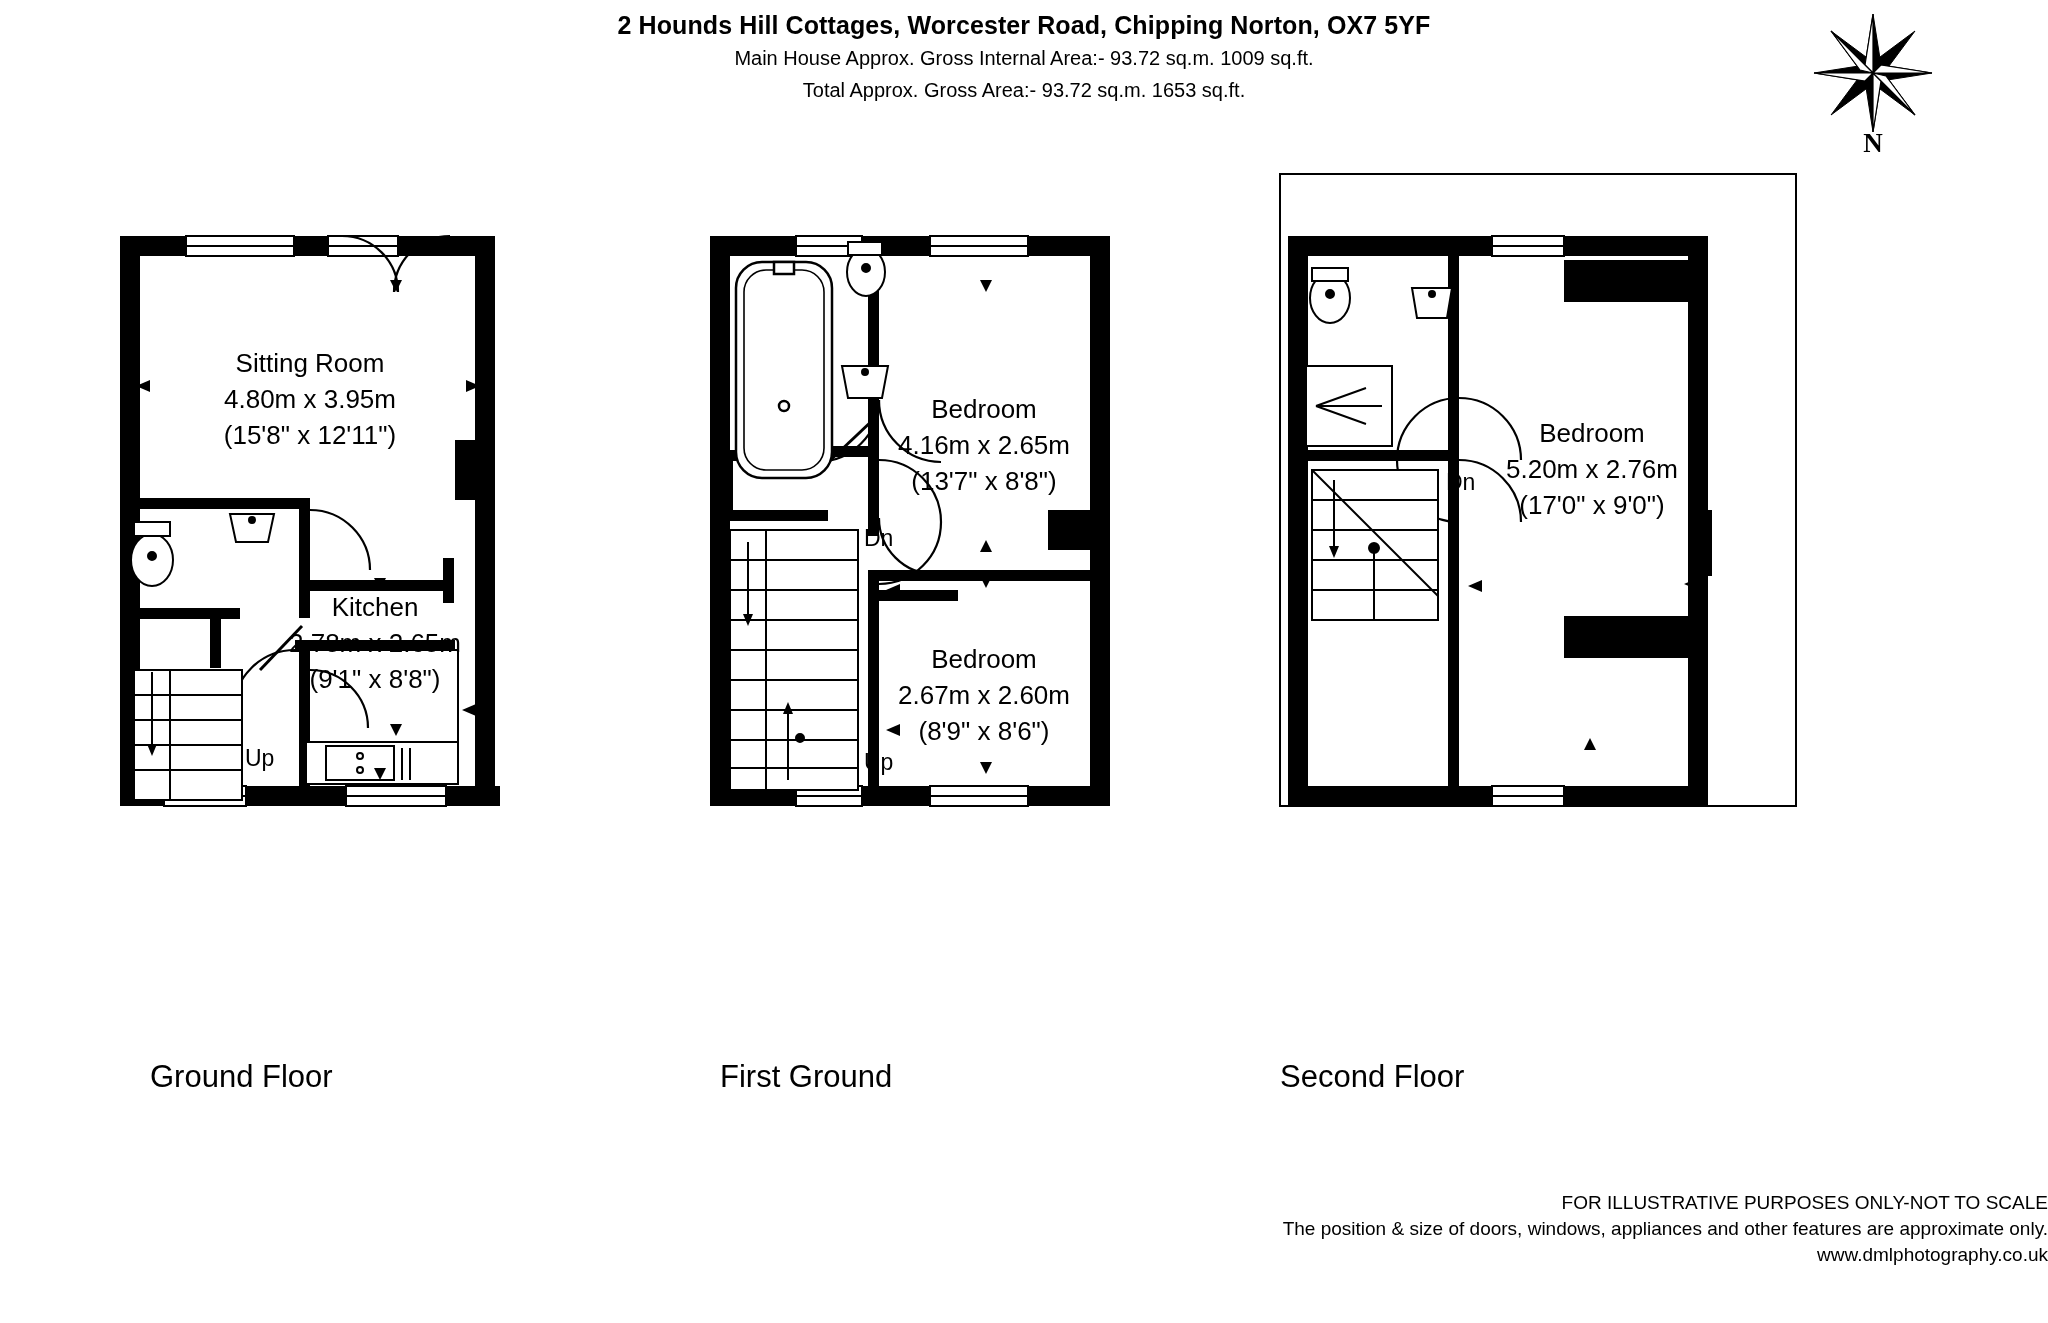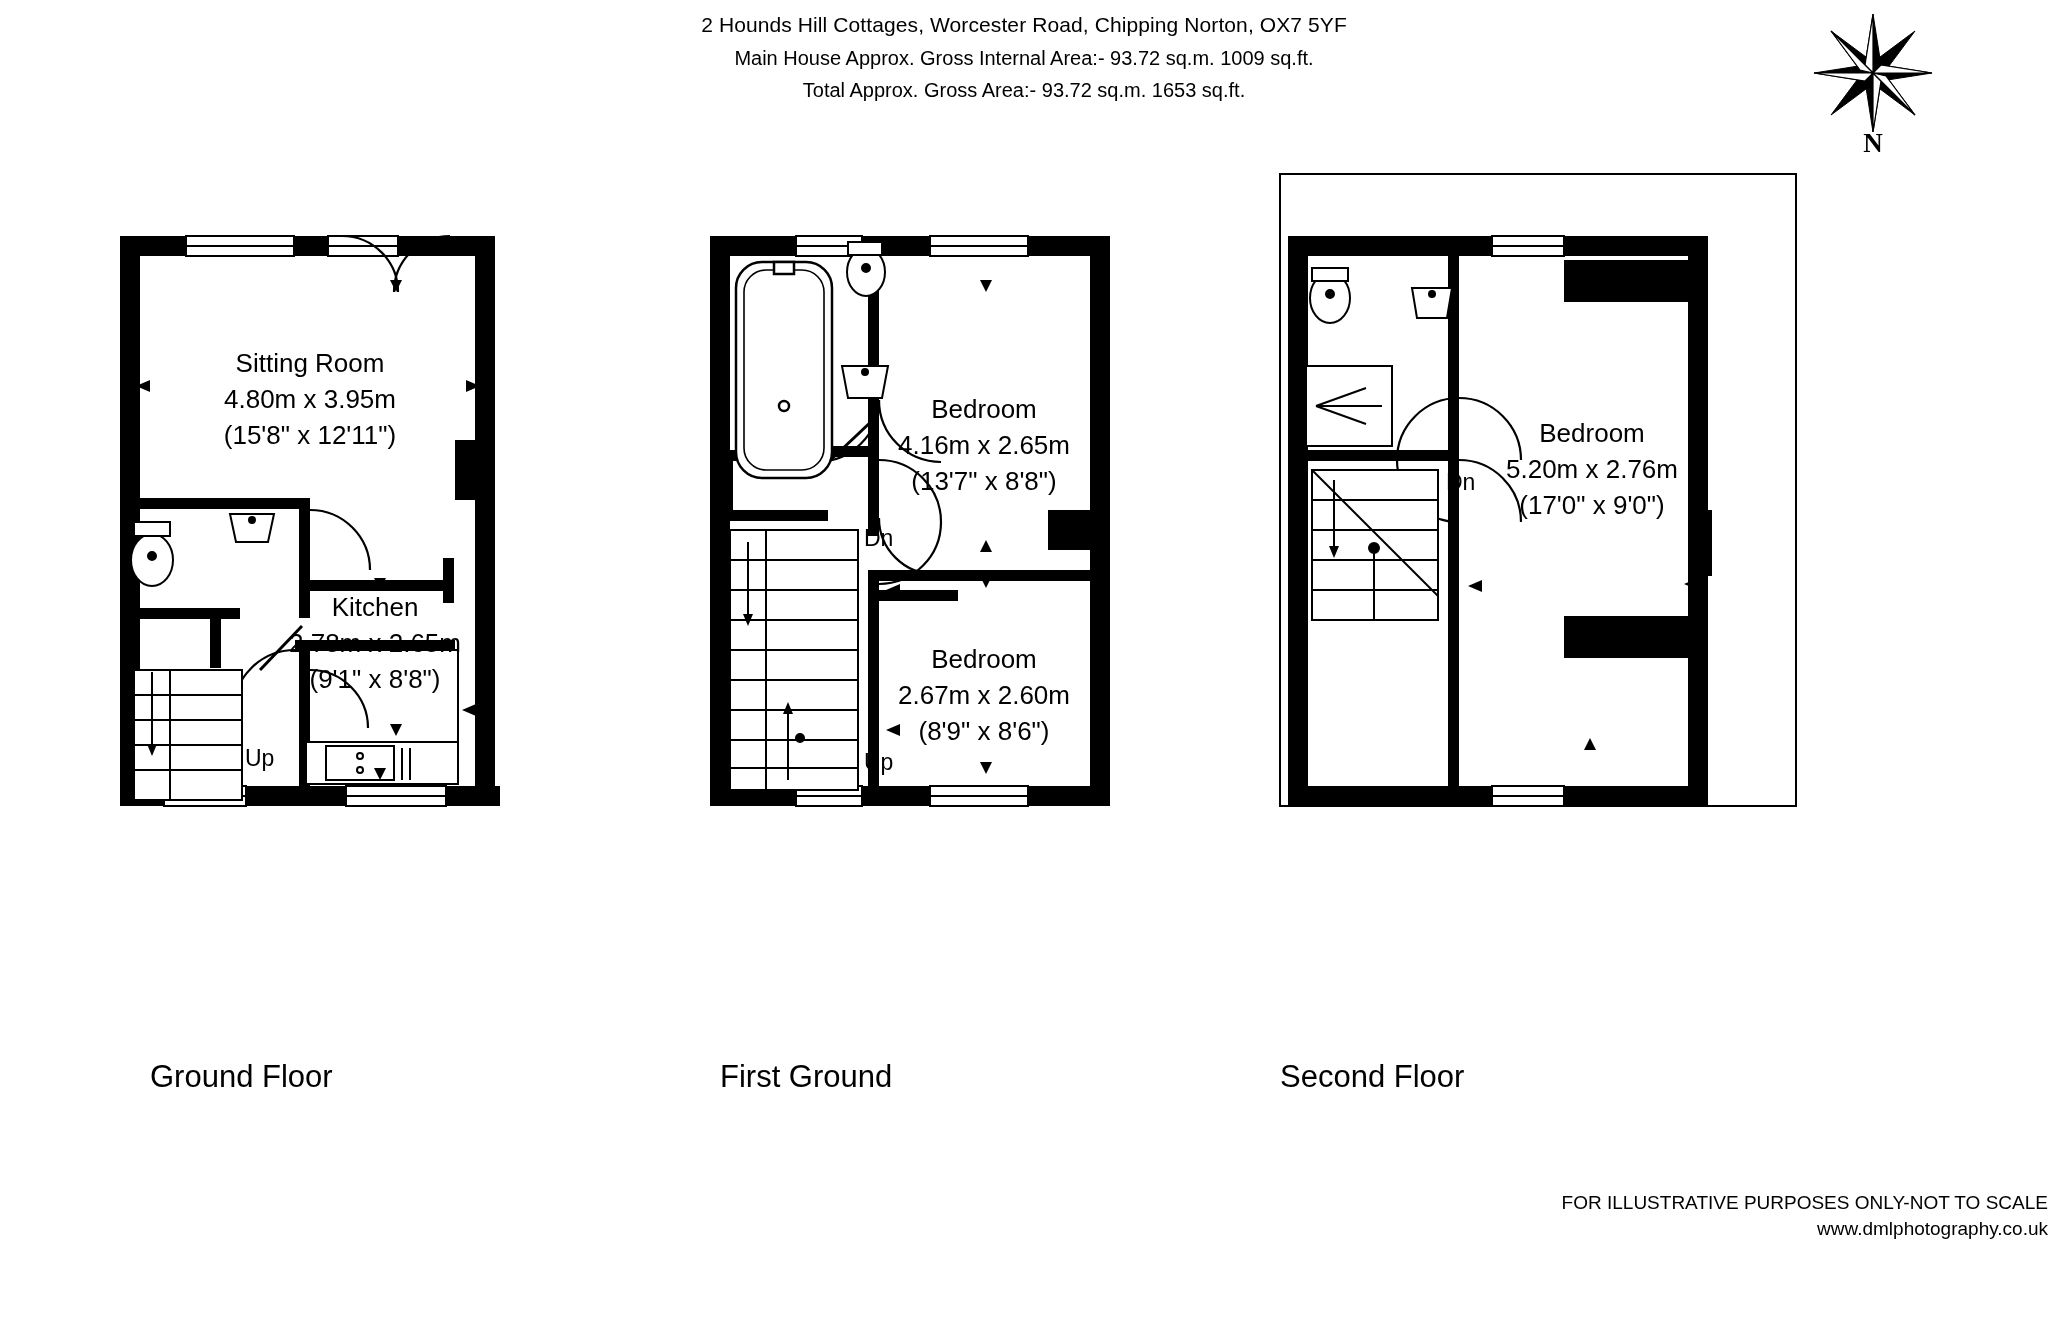--- a/index.html
+++ b/index.html
@@ -18,22 +18,22 @@
 
   
   .header {
     position: absolute;
     top: 8px;
     left: 0;
     width: 2048px;
     text-align: center;
   }
   .header .title {
-    font-size: 21px;
-    font-weight: normal;
+    font-size: 25px;
+    font-weight: bold;
     line-height: 34px;
     letter-spacing: 0.1px;
   }
   .header .sub {
     font-size: 20px;
     line-height: 32px;
   }
 
   
   .compass {
@@ -423,14 +423,15 @@
   </g>
 
   <text x="322" y="292" font-size="26" text-anchor="middle">Bedroom</text>
   <text x="322" y="328" font-size="26" text-anchor="middle">5.20m x 2.76m</text>
   <text x="322" y="364" font-size="26" text-anchor="middle">(17'0" x 9'0")</text>
 </svg>
 <div class="floor-label" id="label-second">Second Floor</div>
 
 <div class="footer">
   <div>FOR ILLUSTRATIVE PURPOSES ONLY-NOT TO SCALE</div>
+  <div class="line2">The position &amp; size of doors, windows, appliances and other features are approximate only.</div>
   <div>www.dmlphotography.co.uk</div>
 </div>
 
 </body></html>

